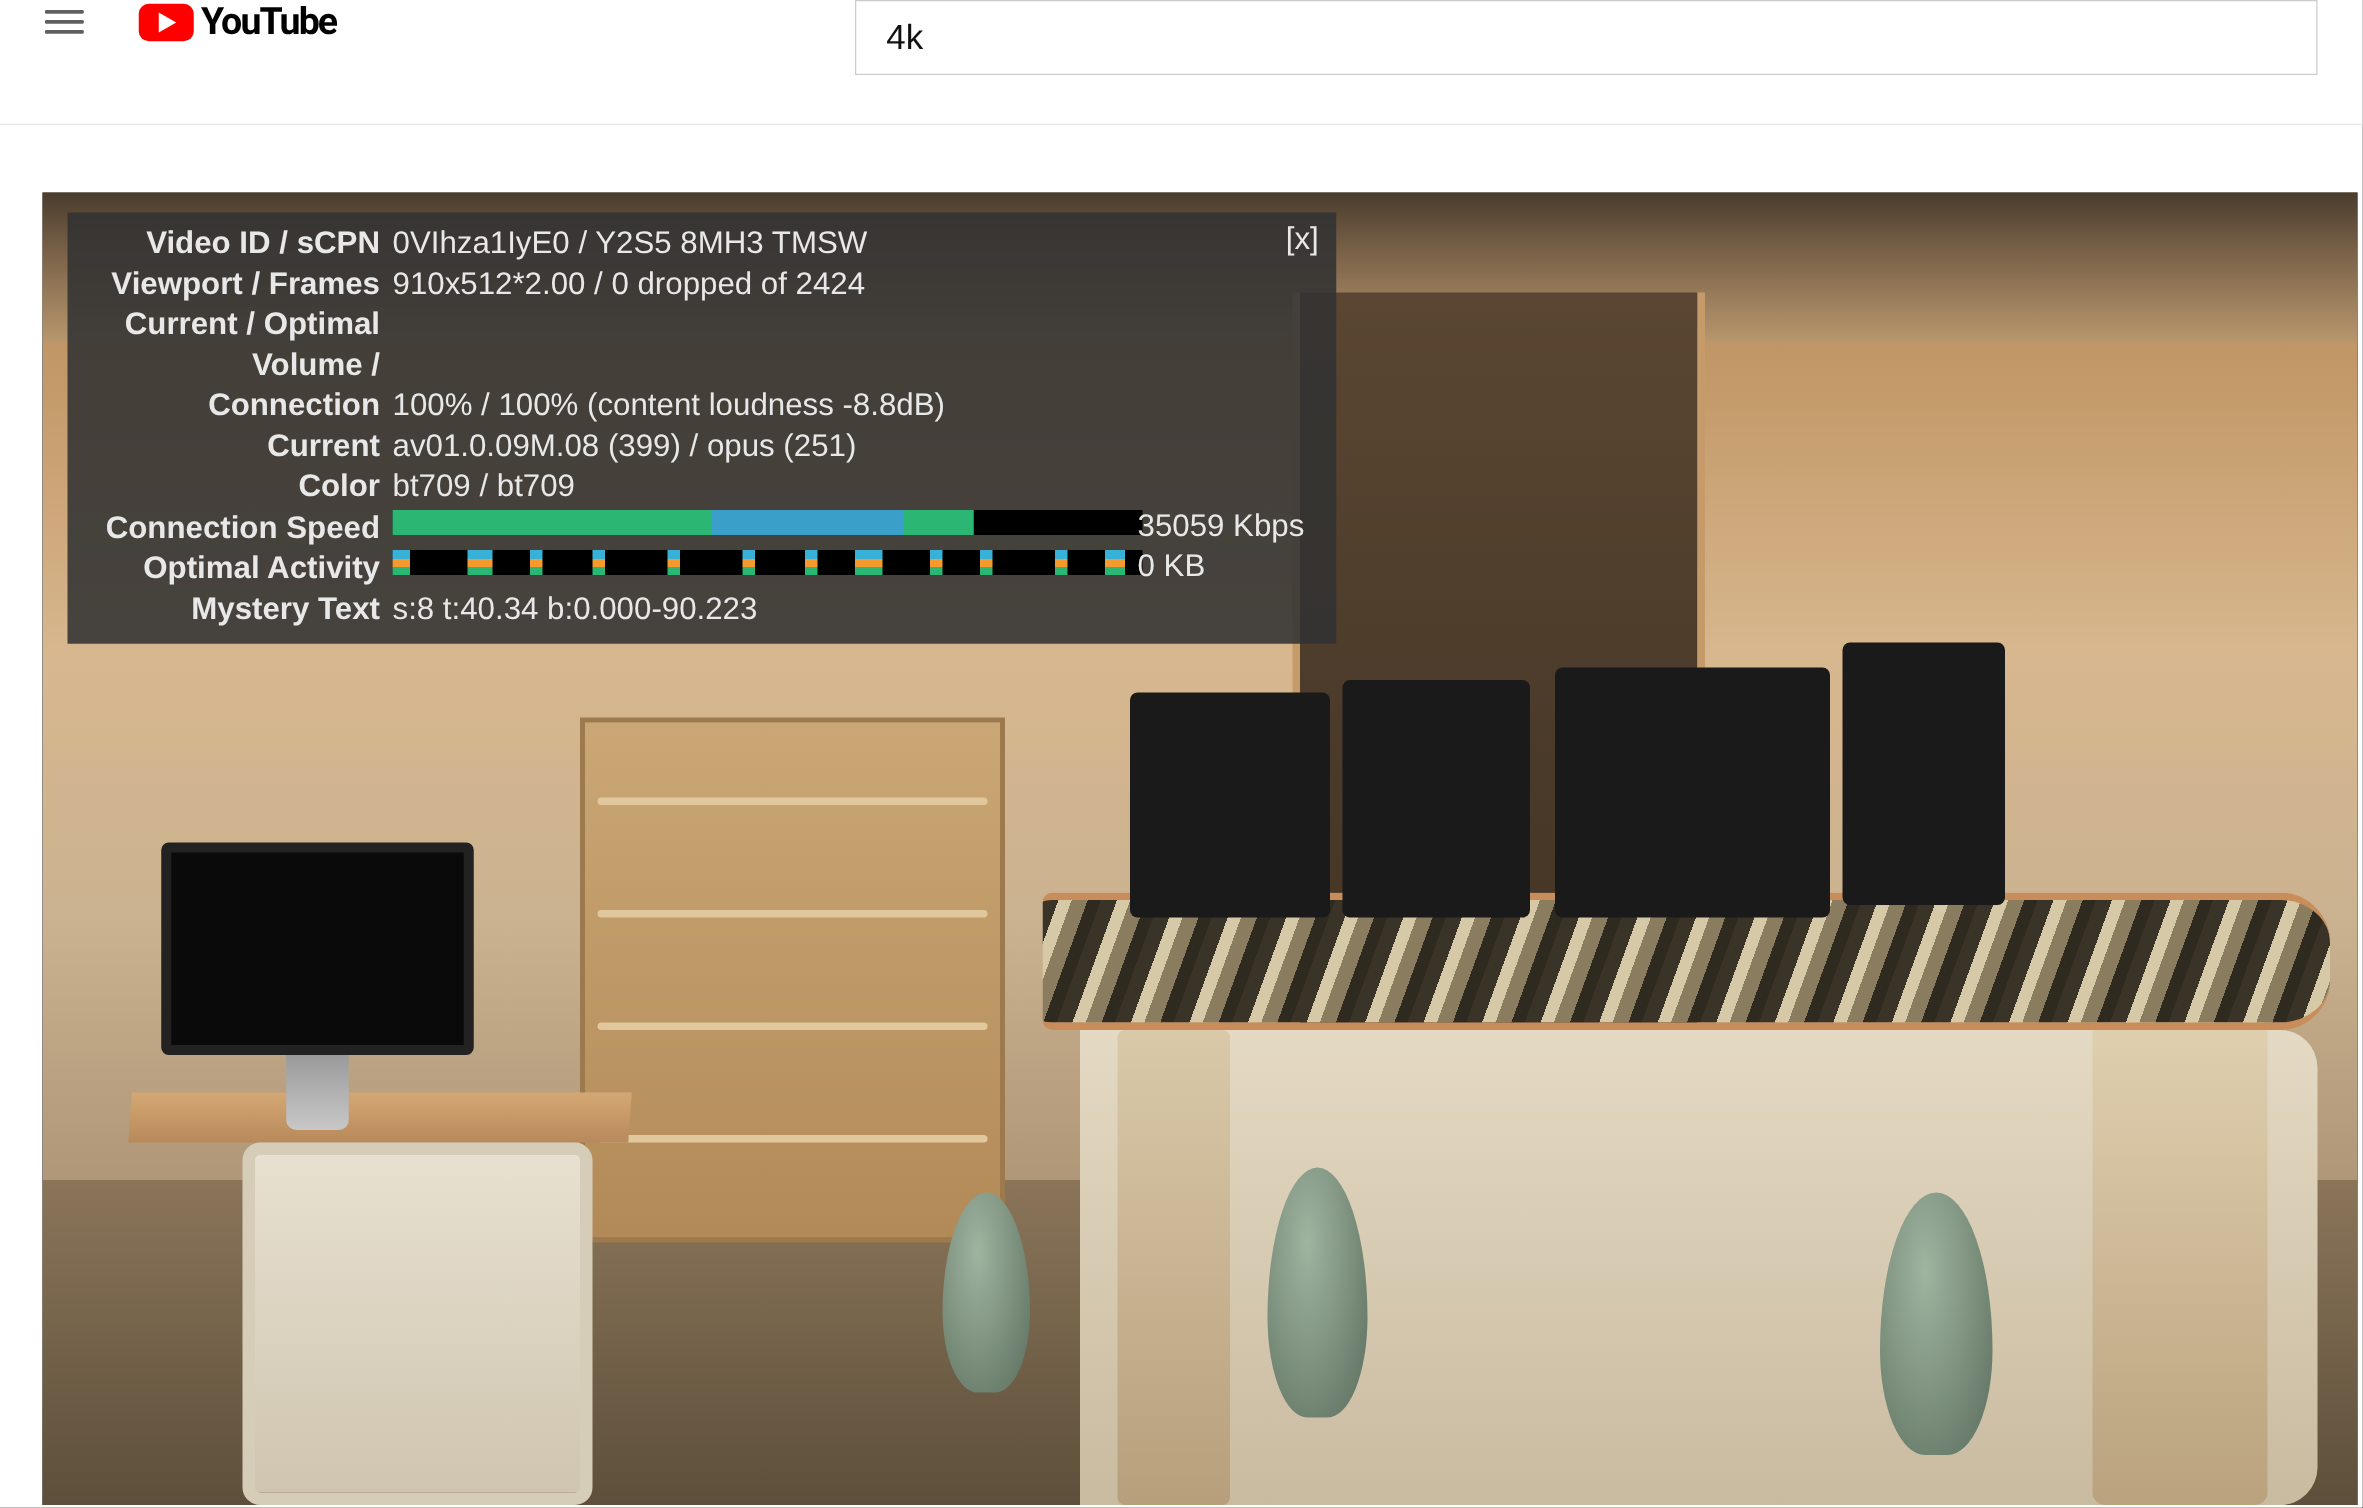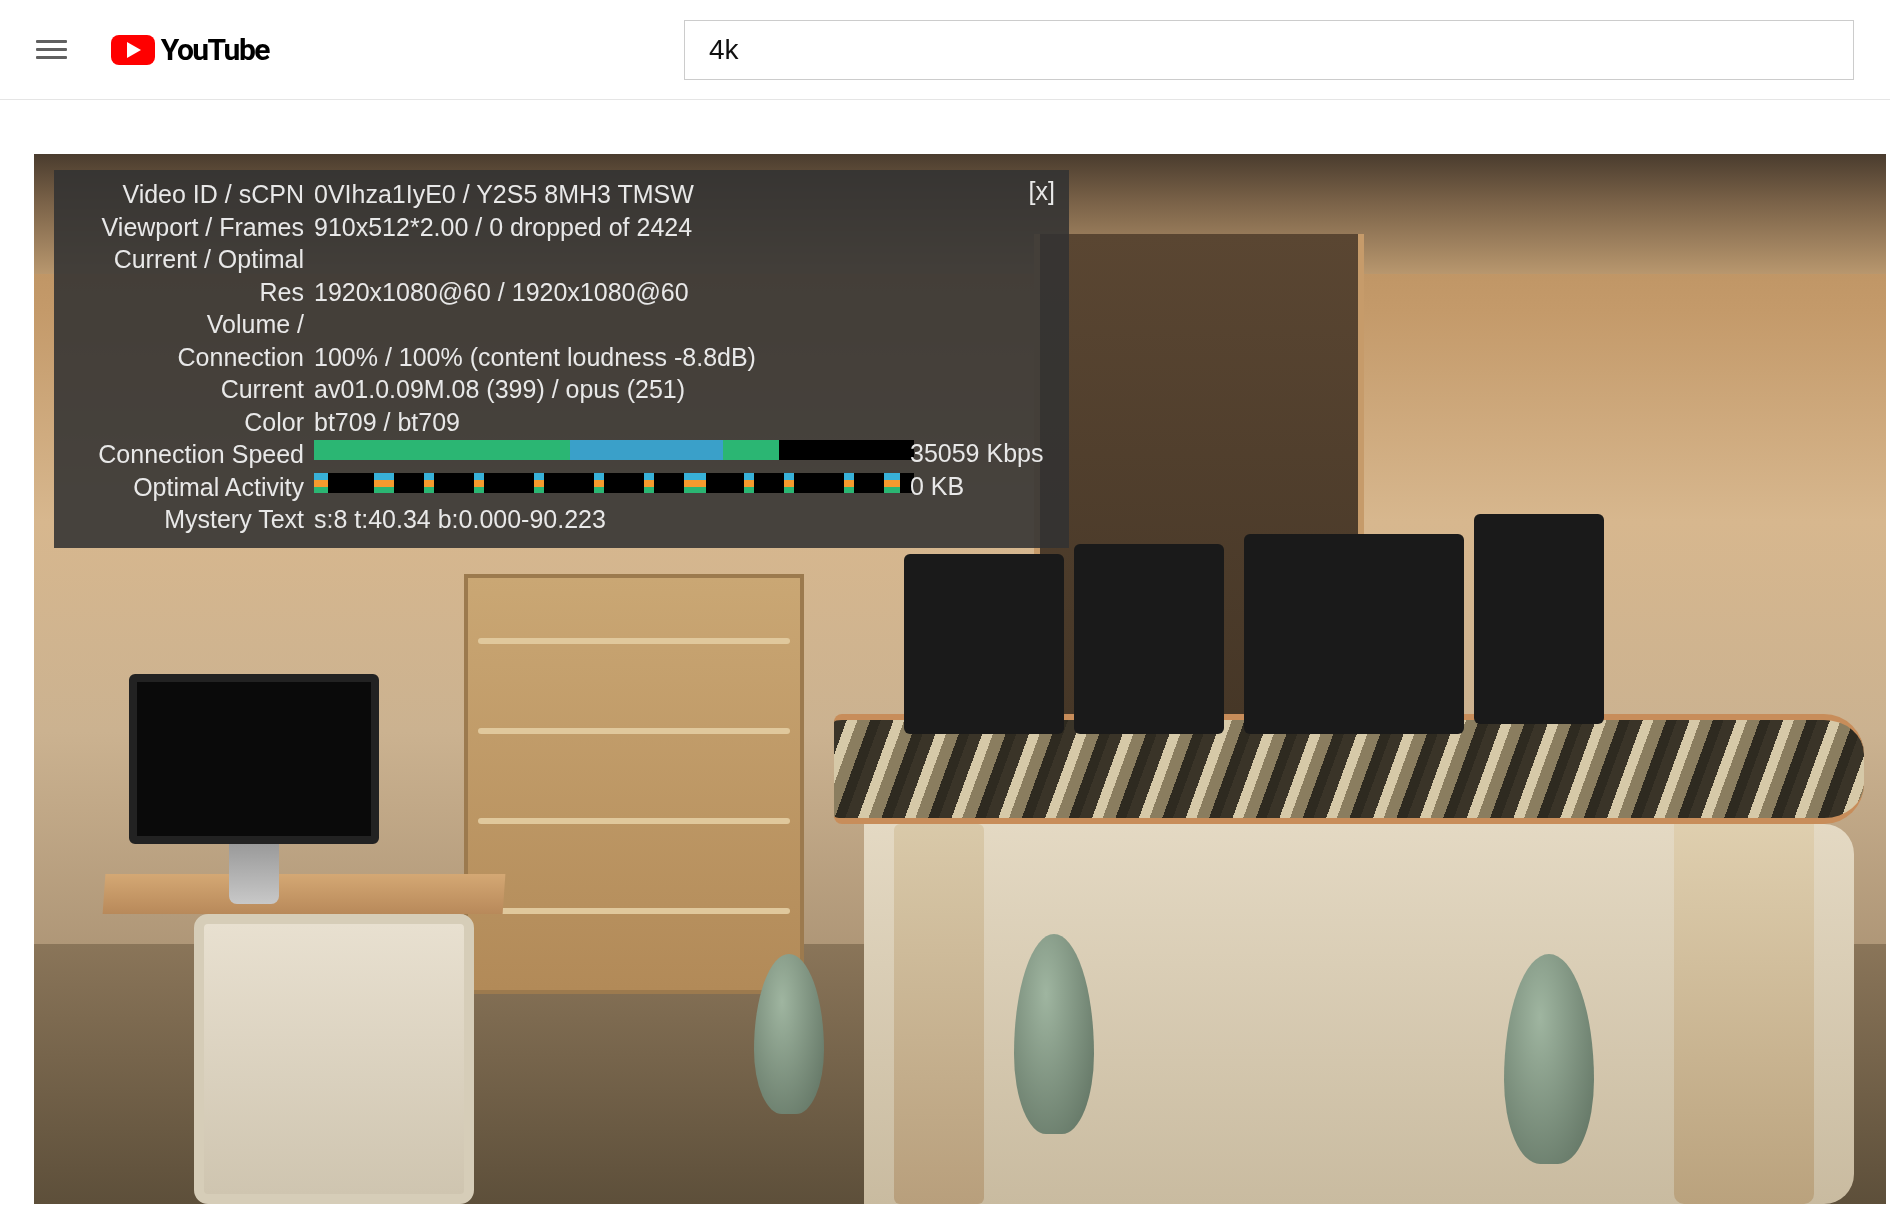--- a/index.html
+++ b/index.html
@@ -2,21 +2,21 @@
 <html><head>
 <meta charset="utf-8">
 <style>
   * { box-sizing: border-box; margin: 0; padding: 0; }
   html, body { width: 1890px; height: 1206px; font-family: Roboto, Arial, sans-serif; background: #fff; overflow: hidden; }
 
   
   .header {
     height: 100px;
     display: flex;
-    align-items: center;
+    align-items: flex-start;
     padding: 0 36px;
     border-bottom: 1px solid #e5e5e5;
     background: #fff;
   }
   .hamburger {
     width: 34px; height: 34px;
     display: flex; flex-direction: column; justify-content: center; gap: 5px;
     cursor: pointer;
     margin-right: 44px;
   }
@@ -144,21 +144,21 @@
     line-height: 1.22;
     padding: 8px 12px 12px 12px;
   }
   .stats-close {
     position: absolute; right: 14px; top: 6px;
     color: #e8e8e8; cursor: pointer;
     font-size: 25px;
   }
   .stats table { border-collapse: collapse; width: 100%; }
   .stats td { vertical-align: top; padding: 1px 0; }
-  .stats td.lab { text-align: right; padding-right: 10px; width: 248px; white-space: nowrap; font-weight: 400; }
+  .stats td.lab { text-align: right; padding-right: 10px; width: 248px; white-space: nowrap; font-weight: 700; }
   .stats td.val { text-align: left; }
 
   .bar-cell { position: relative; height: 24px; }
   .bar-track {
     position: absolute; left: 0; top: 2px; height: 20px; width: 600px;
     background: #000;
   }
   .bar-conn {
     position: absolute; left: 0; top: 2px; height: 20px; width: 465px;
     background: linear-gradient(90deg, #2bb673 0%, #2bb673 55%, #3aa0c9 55%, #3aa0c9 88%, #2bb673 88%, #2bb673 100%);
@@ -239,24 +239,20 @@
       </tr>
       <tr>
         <td class="lab">Viewport / Frames</td>
         <td class="val">910x512*2.00 / 0 dropped of 2424</td>
       </tr>
       <tr>
         <td class="lab">Current / Optimal</td>
         <td class="val"></td>
       </tr>
       <tr>
-        <td class="lab">Res</td>
-        <td class="val">1920x1080@60 / 1920x1080@60</td>
-      </tr>
-      <tr>
         <td class="lab">Volume /</td>
         <td class="val"></td>
       </tr>
       <tr>
         <td class="lab">Connection</td>
         <td class="val">100% / 100% (content loudness -8.8dB)</td>
       </tr>
       <tr>
         <td class="lab">Current</td>
         <td class="val">av01.0.09M.08 (399) / opus (251)</td>

